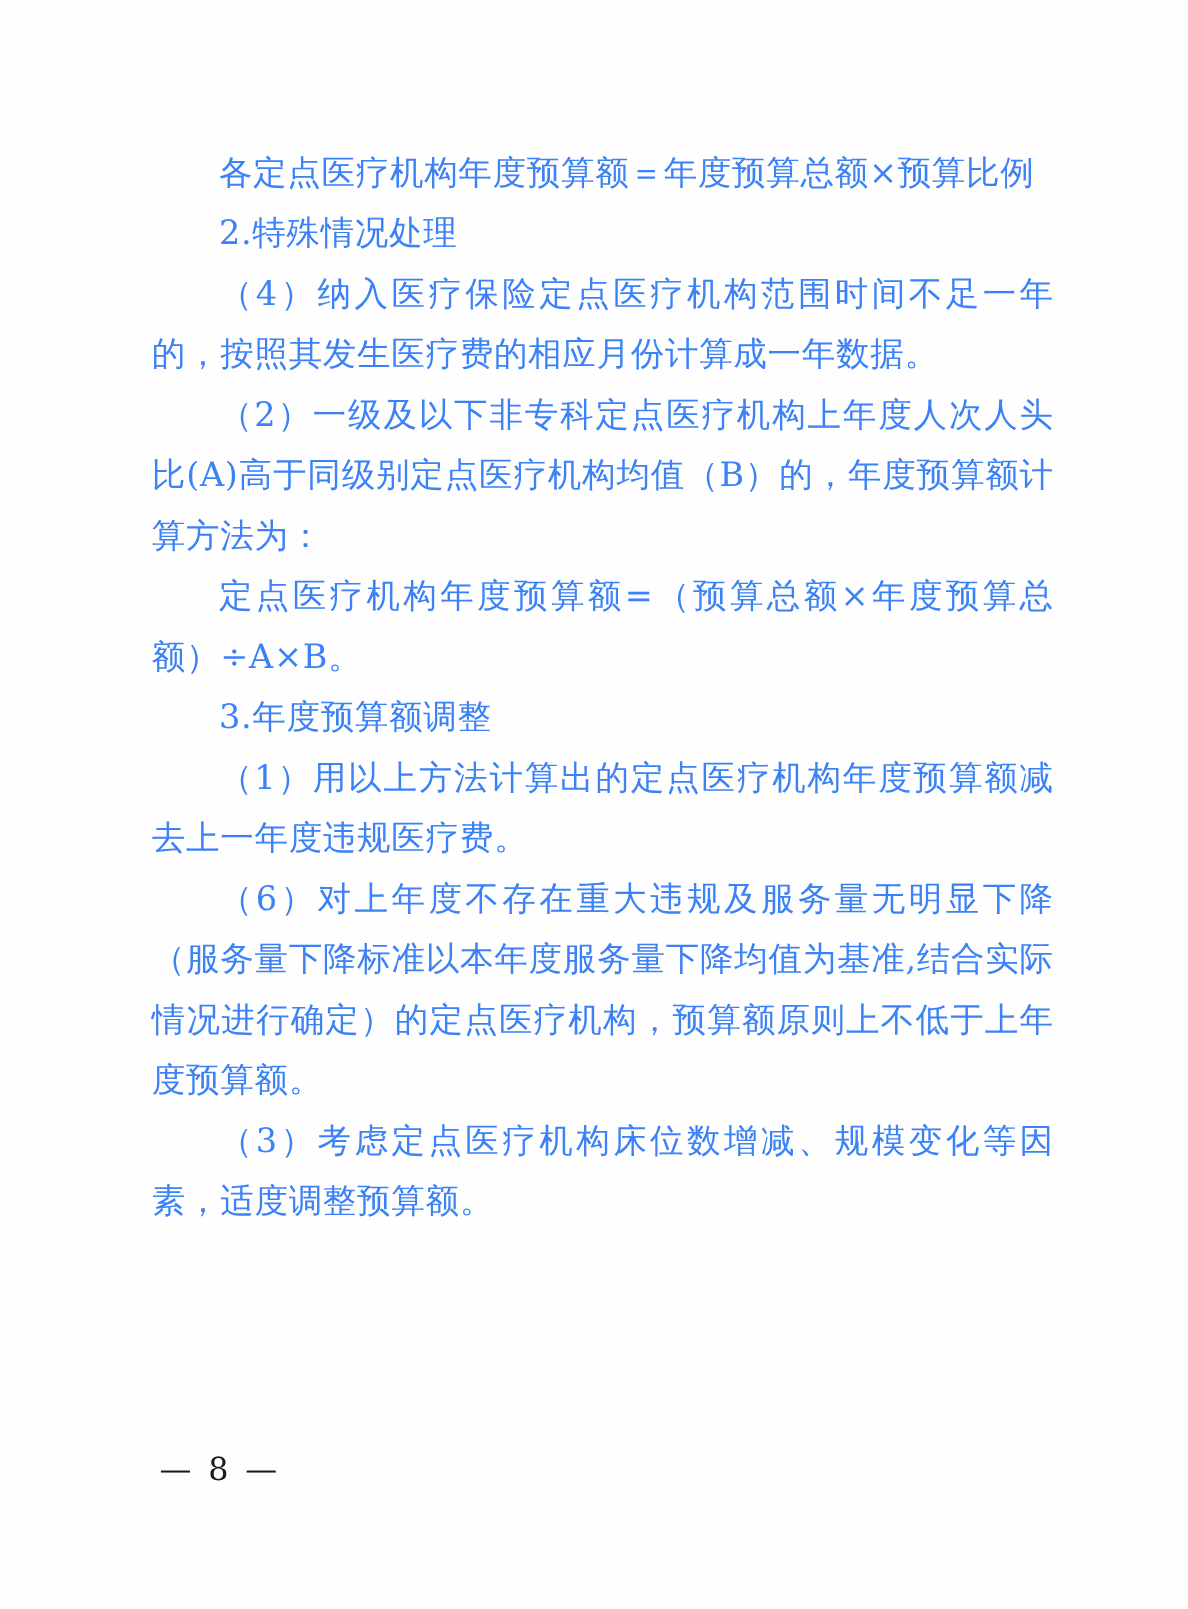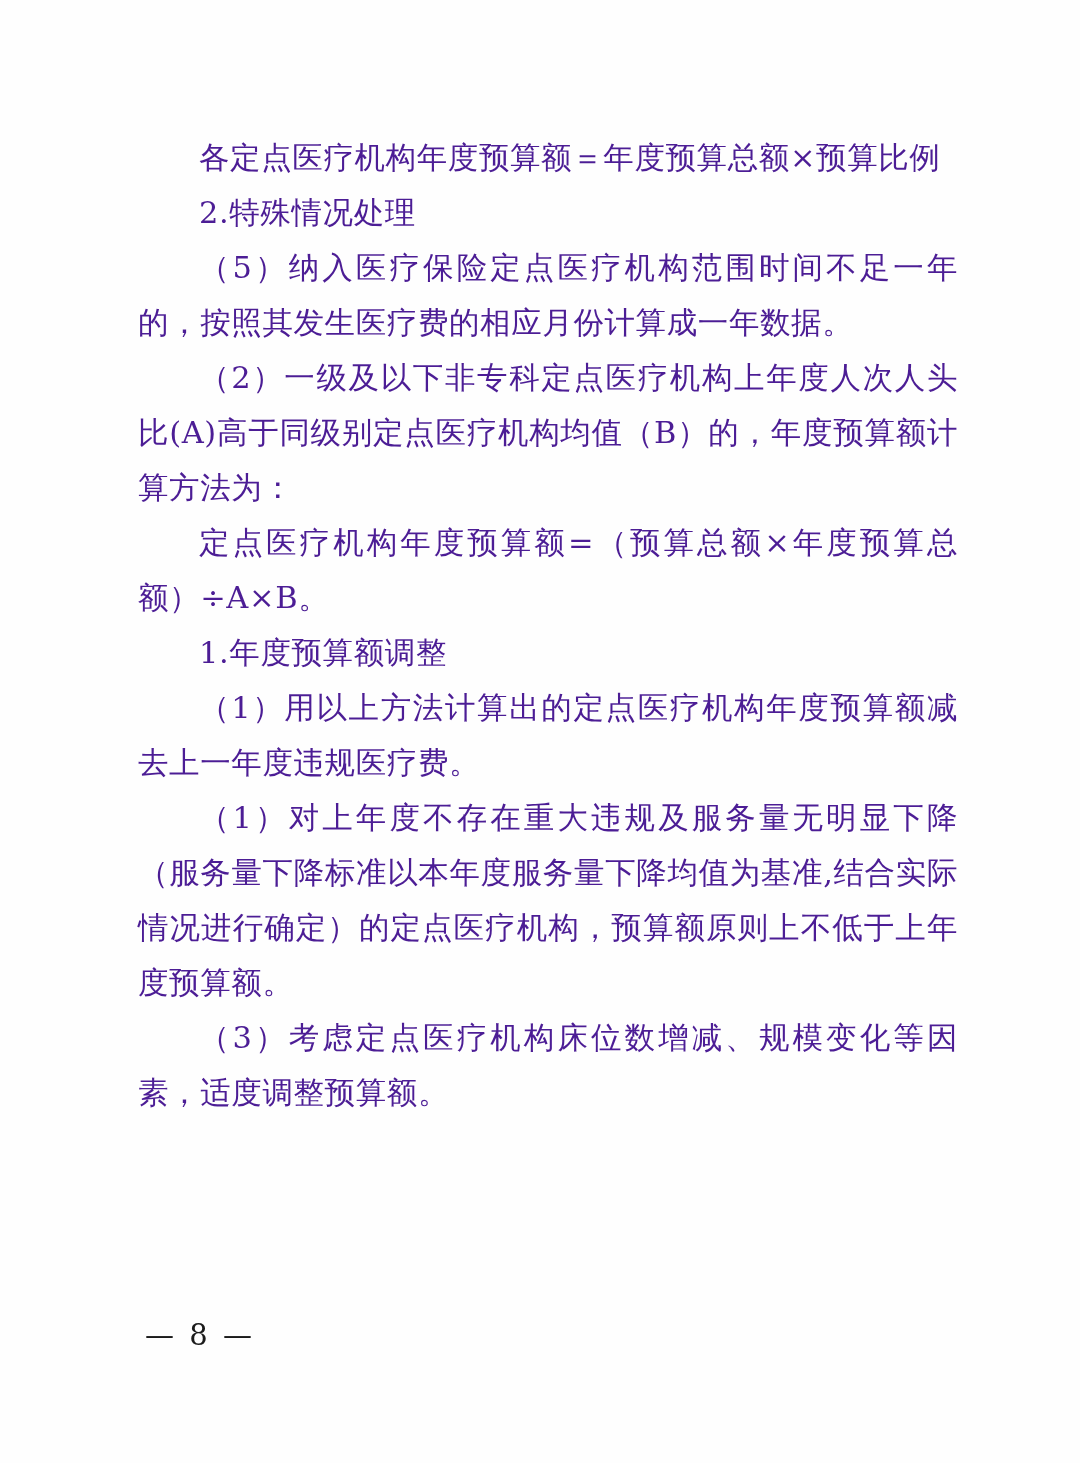--- a/index.html
+++ b/index.html
@@ -29,21 +29,21 @@
     top: 130px;
     width: 820px;
   }
   p.para {
     margin: 0 0 0 0;
     font-size: 30.5px;
     line-height: 55px;
     letter-spacing: 0.6px;
     text-align: justify;
     text-justify: inter-ideograph;
-    color: #4c1d95;
+    color: #3b82f6;
     font-family: "DejaVu Serif", "Liberation Serif", serif;
     font-weight: 400;
   }
   p.indent {
     text-indent: 61px;
   }
   .footer {
     position: absolute;
     left: 0;
     top: 1318px;
@@ -59,24 +59,24 @@
     transform: translateX(-340px);
   }
 </style>
 </head>
 <body>
 
 <div class="page">
   <div class="body-area">
     <p class="para indent">各定点医疗机构年度预算额＝年度预算总额×预算比例</p>
     <p class="para indent">2.特殊情况处理</p>
-    <p class="para indent">（5）纳入医疗保险定点医疗机构范围时间不足一年的，按照其发生医疗费的相应月份计算成一年数据。</p>
+    <p class="para indent">（4）纳入医疗保险定点医疗机构范围时间不足一年的，按照其发生医疗费的相应月份计算成一年数据。</p>
     <p class="para indent">（2）一级及以下非专科定点医疗机构上年度人次人头比(A)高于同级别定点医疗机构均值（B）的，年度预算额计算方法为：</p>
     <p class="para indent">定点医疗机构年度预算额=（预算总额×年度预算总额）÷A×B。</p>
-    <p class="para indent">1.年度预算额调整</p>
+    <p class="para indent">3.年度预算额调整</p>
     <p class="para indent">（1）用以上方法计算出的定点医疗机构年度预算额减去上一年度违规医疗费。</p>
-    <p class="para indent">（1）对上年度不存在重大违规及服务量无明显下降（服务量下降标准以本年度服务量下降均值为基准,结合实际情况进行确定）的定点医疗机构，预算额原则上不低于上年度预算额。</p>
+    <p class="para indent">（6）对上年度不存在重大违规及服务量无明显下降（服务量下降标准以本年度服务量下降均值为基准,结合实际情况进行确定）的定点医疗机构，预算额原则上不低于上年度预算额。</p>
     <p class="para indent">（3）考虑定点医疗机构床位数增减、规模变化等因素，适度调整预算额。</p>
   </div>
   <div class="footer">
     <span>— 8 —</span>
   </div>
 </div>
 
 </body></html>

